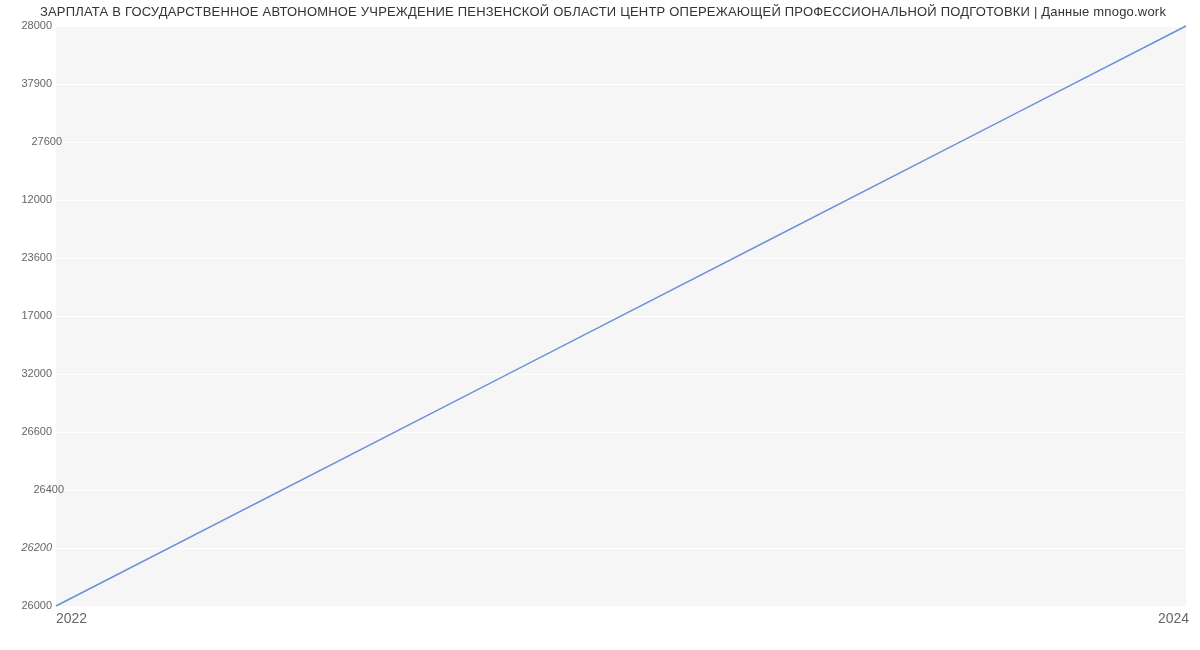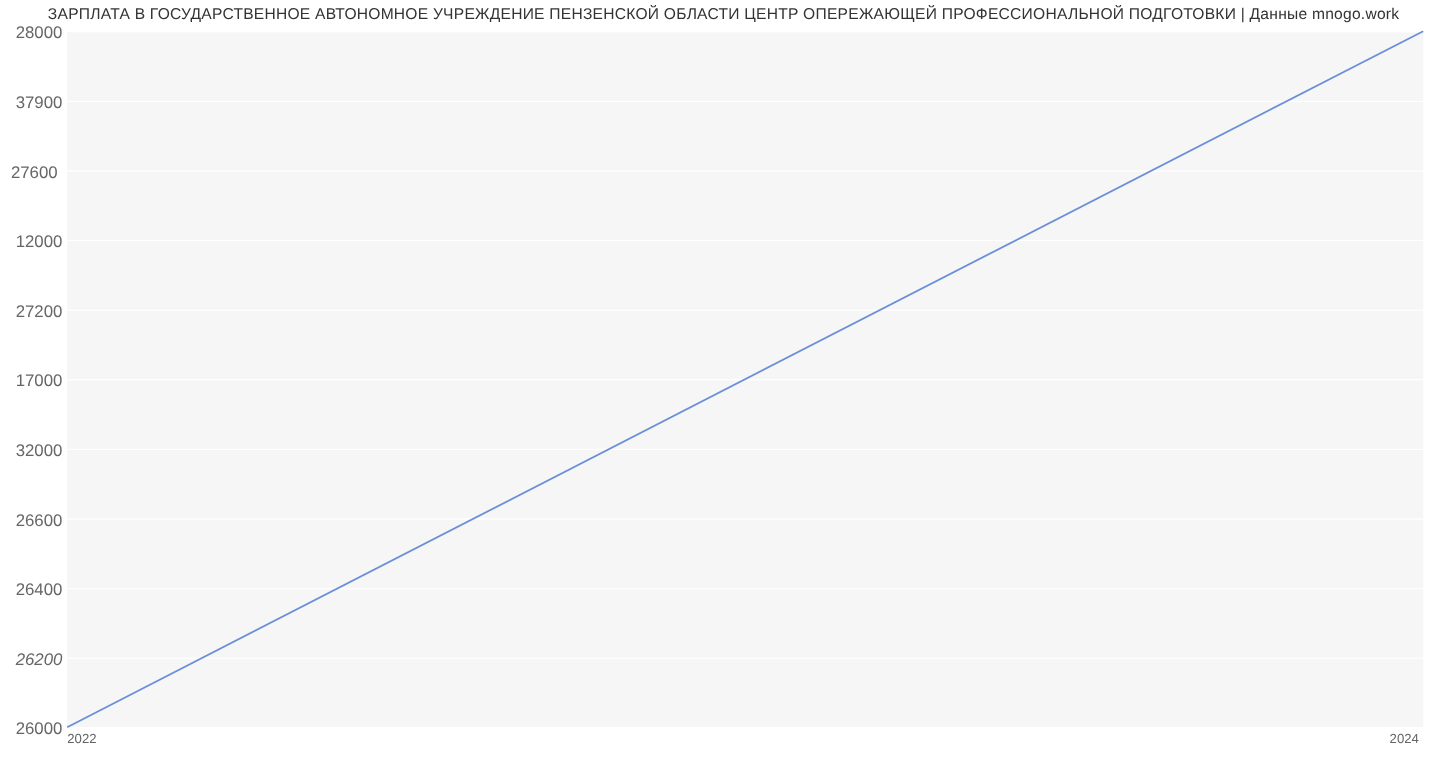--- a/index.html
+++ b/index.html
@@ -38,26 +38,26 @@
     position: absolute;
     left: 0;
     width: 100%;
     height: 1px;
     background: #ffffff;
   }
   .ytick-label {
     position: absolute;
     width: 48px;
     text-align: right;
-    font-size: 14px;
+    font-size: 11px;
     color: #666;
   }
   .xtick-label {
     position: absolute;
-    font-size: 11px;
+    font-size: 14px;
     color: #666;
   }
   .svg-lines {
     position: absolute;
     inset: 0;
     overflow: visible;
   }
 </style>
 </head>
 <body>
@@ -78,27 +78,27 @@
       <div class="gridline" style="top: 58px;"></div>
       <div class="gridline" style="top: 0px;"></div>
       <svg class="svg-lines" id="svg" viewBox="0 0 1130 580" preserveAspectRatio="none">
         <polyline points="0,580 1130,0" fill="none" stroke="#6a8fd8" stroke-width="1.5"></polyline>
       </svg>
   </div>
 
   <div id="yticks">
       <div class="ytick-label" style="left: 4px; top: 599px;">26000</div>
       <div class="ytick-label" style="left: 4px; top: 541px; font-style: italic;">26200</div>
-      <div class="ytick-label" style="left: 4px; top: 483px;">26400</div>
+      <div class="ytick-label" style="left: 16px; top: 483px;">26400</div>
       <div class="ytick-label" style="left: 4px; top: 425px;">26600</div>
       <div class="ytick-label" style="left: 4px; top: 367px;">32000</div>
       <div class="ytick-label" style="left: 4px; top: 309px;">17000</div>
-      <div class="ytick-label" style="left: 4px; top: 251px;">27200</div>
+      <div class="ytick-label" style="left: 4px; top: 251px;">23600</div>
       <div class="ytick-label" style="left: 4px; top: 193px;">12000</div>
-      <div class="ytick-label" style="left: 0; top: 135px;">27600</div>
+      <div class="ytick-label" style="left: 14px; top: 135px;">27600</div>
       <div class="ytick-label" style="left: 4px; top: 77px;">37900</div>
       <div class="ytick-label" style="left: 4px; top: 19px;">28000</div>
     </div>
   <div id="xticks">
       <div class="xtick-label" style="left: 56px; top: 610px;">2022</div>
       <div class="xtick-label" style="left: 1158px; top: 610px;">2024</div>
     </div>
 </div>
 
 </body></html>

